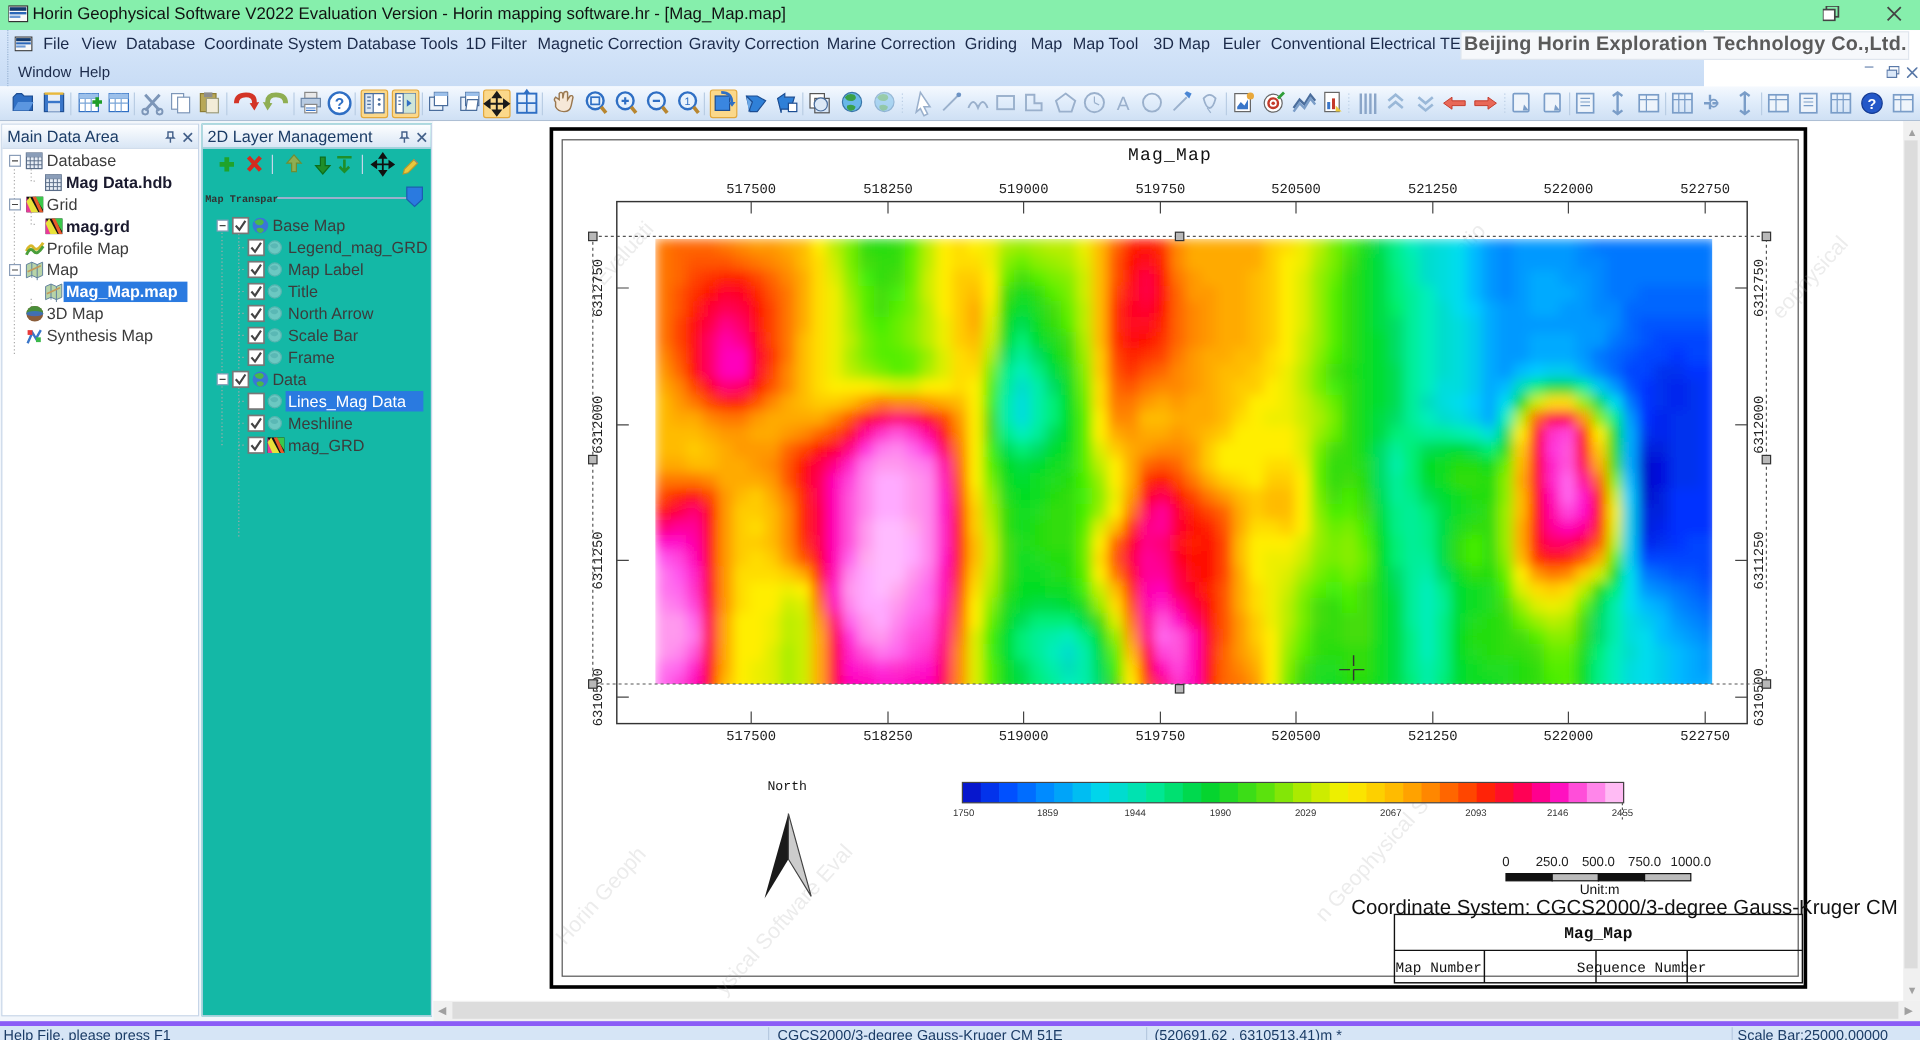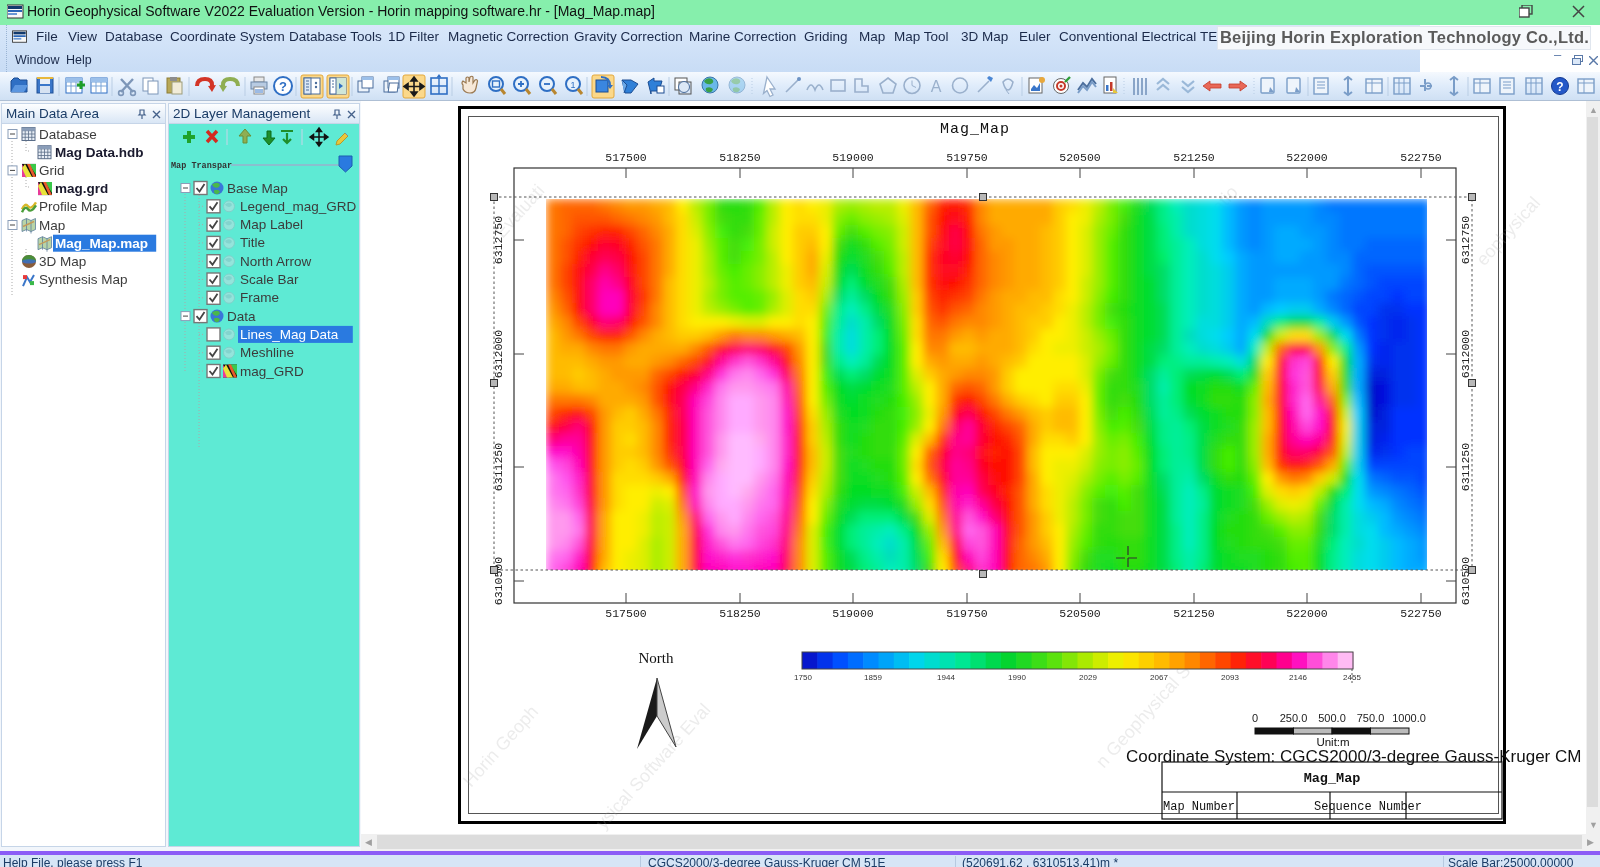--- a/index.html
+++ b/index.html
@@ -304,21 +304,21 @@
         </g>
         <text x="37" y="159.1" font-size="13.5" font-weight="normal" fill="#3c3c3c" font-family="Liberation Sans">Synthesis Map</text>
         <g transform="translate(20,148.1)">
           <path d="M1 13 l4 -9 l3 5 l4 -7" fill="none" stroke="#3a76c9" stroke-width="2"></path>
           <rect x="1" y="2" width="4" height="4" fill="#e83a3a"></rect>
           <rect x="8" y="8" width="4" height="4" fill="#3ab84a"></rect>
         </g>
       </svg>
   </div>
 
-  <div class="abs" style="left:168px;top:2px;width:192px;height:744px;background:#5eead4;border:1px solid #c6d5e8">
+  <div class="abs" style="left:168px;top:2px;width:192px;height:744px;background:#14b8a6;border:1px solid #c6d5e8">
     <div class="abs" style="left:0;top:0;width:190px;height:20px;background:linear-gradient(#fdfeff,#d9e6f5);border-bottom:1px solid #c6d5e8">
       <span class="abs" style="left:4px;top:2px;font-size:13.5px;color:#1b3c66">2D Layer Management</span>
       <svg class="abs" style="left:163px;top:5px" width="10" height="11" viewBox="0 0 10 11">
           <path d="M3 1 h4 v4 l1 1 h-6 l1 -1 z M5 6 v4" stroke="#45618a" fill="none" stroke-width="1.2"></path>
         </svg>
       <svg class="abs" style="left:178px;top:6px" width="9" height="9" viewBox="0 0 9 9">
           <path d="M1 1 L8 8 M8 1 L1 8" stroke="#45618a" stroke-width="1.4"></path>
         </svg>
     </div>
 <svg width="190" height="722" viewBox="0 0 190 722" style="position:absolute;left:0;top:21px">
@@ -2536,21 +2536,21 @@
           <text x="72" y="29" font-size="8" fill="#333" text-anchor="middle" font-family="Liberation Sans">1859</text>
           <text x="145" y="29" font-size="8" fill="#333" text-anchor="middle" font-family="Liberation Sans">1944</text>
           <text x="216" y="29" font-size="8" fill="#333" text-anchor="middle" font-family="Liberation Sans">1990</text>
           <text x="287" y="29" font-size="8" fill="#333" text-anchor="middle" font-family="Liberation Sans">2029</text>
           <text x="358" y="29" font-size="8" fill="#333" text-anchor="middle" font-family="Liberation Sans">2067</text>
           <text x="429" y="29" font-size="8" fill="#333" text-anchor="middle" font-family="Liberation Sans">2093</text>
           <text x="497" y="29" font-size="8" fill="#333" text-anchor="middle" font-family="Liberation Sans">2146</text>
           <text x="551" y="29" font-size="8" fill="#333" text-anchor="middle" font-family="Liberation Sans">2455</text>
           <line x1="551" y1="18" x2="551" y2="33" stroke="#555" stroke-dasharray="2 2"></line>
         </svg>
-<div class="abs" style="left:158px;top:544px;width:80px;text-align:center;font-family:Liberation Serif, serif;font-size:15px;color:#111">North</div>
+<div class="abs" style="left:158px;top:544px;width:80px;text-align:center;font-family:Liberation Mono, monospace;font-size:11px;color:#111">North</div>
 <svg width="44" height="78" viewBox="0 0 44 78" style="position:absolute;left:179px;top:569px">
           <path d="M20 3 L0 74 L20 41 Z" fill="#1a1a1a"></path>
           <path d="M20 3 L39 72 L20 41 Z" fill="#ccc" stroke="#444" stroke-width="1"></path>
         </svg>
 <svg width="190" height="32" viewBox="0 0 190 32" style="position:absolute;left:790px;top:606px" font-family="Liberation Sans" font-size="11px" fill="#222">
           <text x="7.0" y="10" text-anchor="middle">0</text>
           <text x="45.5" y="10" text-anchor="middle">250.0</text>
           <text x="84.0" y="10" text-anchor="middle">500.0</text>
           <text x="122.5" y="10" text-anchor="middle">750.0</text>
           <text x="161.0" y="10" text-anchor="middle">1000.0</text>

